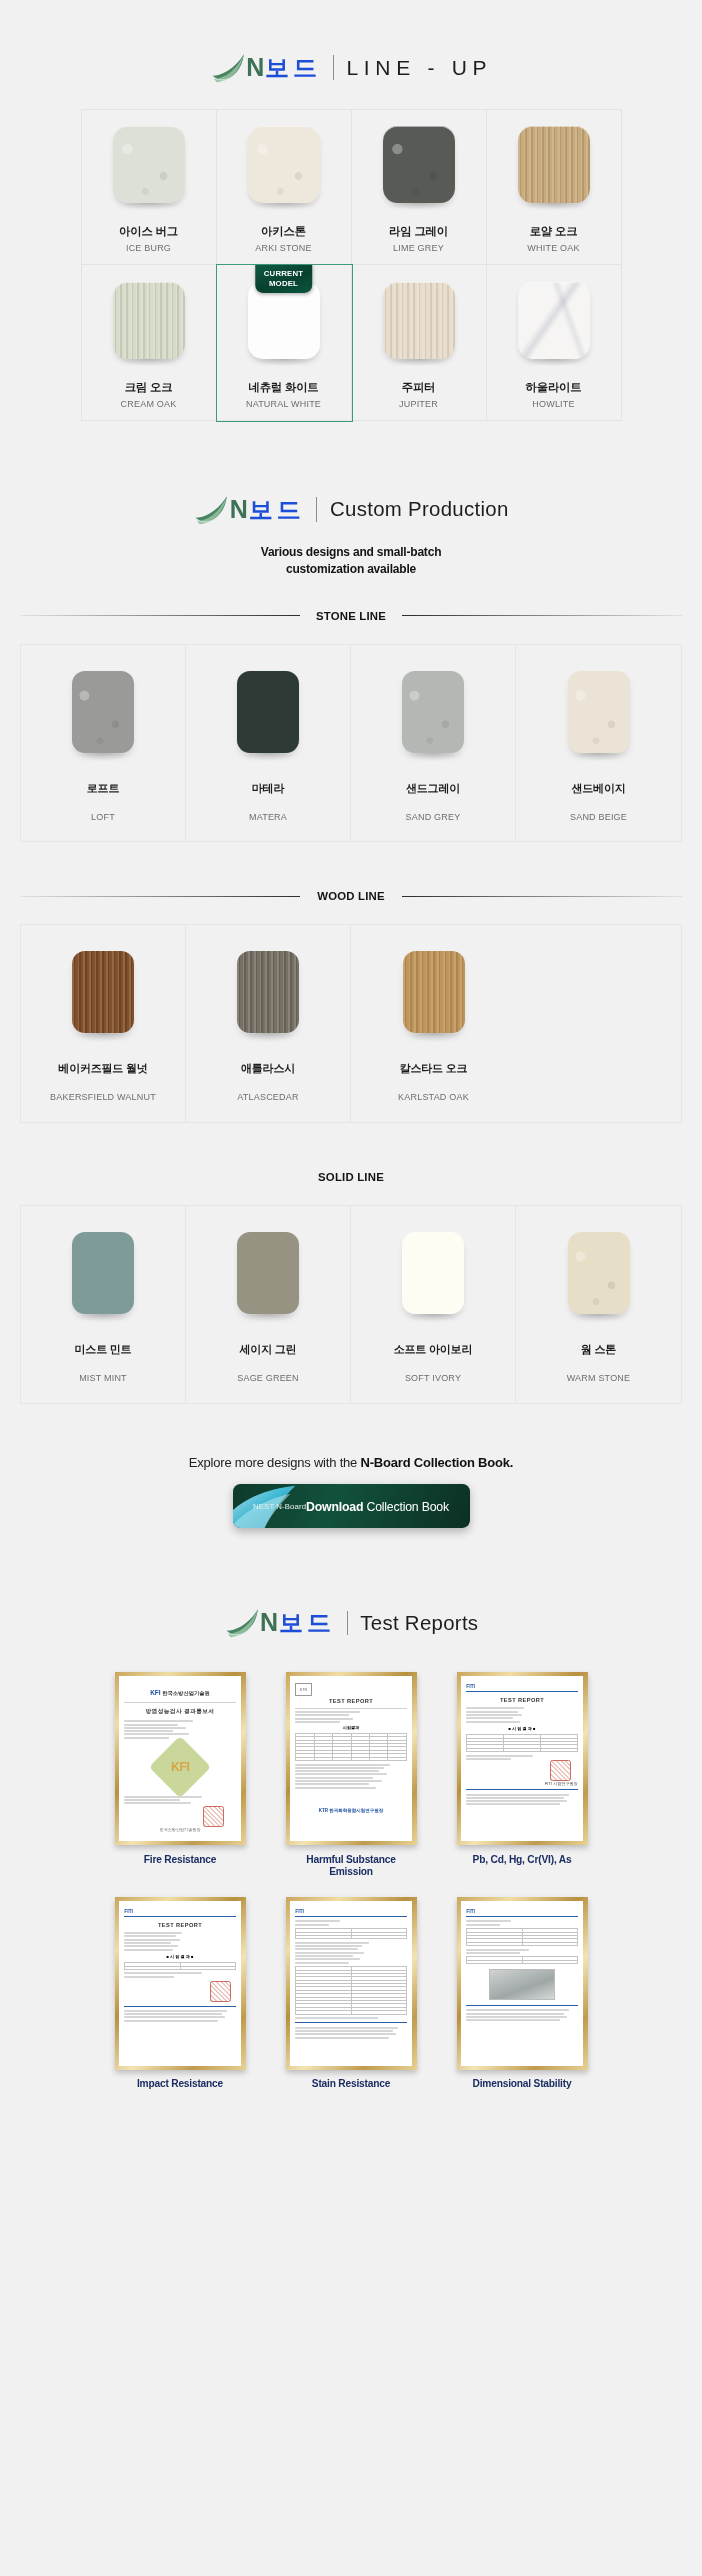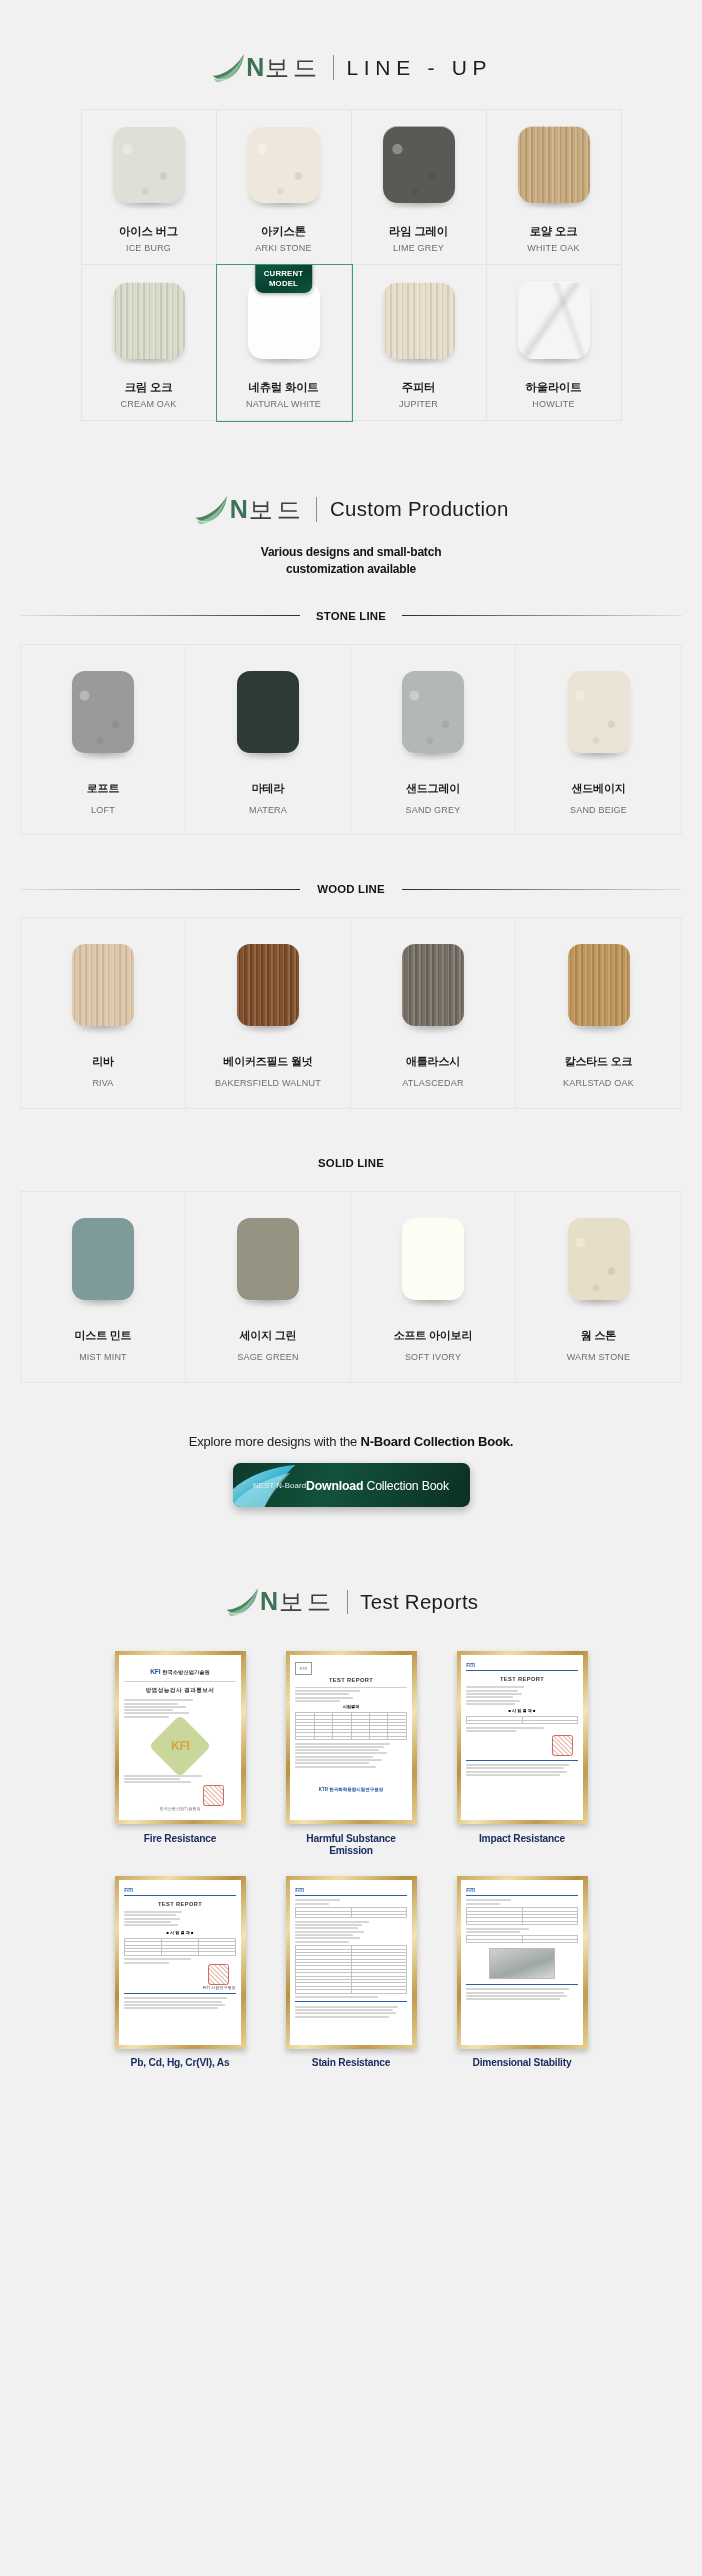--- a/index.html
+++ b/index.html
@@ -8,21 +8,21 @@
     background: #f1f1f1;
     font-family: "Liberation Sans", sans-serif;
     -webkit-font-smoothing: antialiased;
   }
   .page { width: 702px; min-height: 2576px; position: relative; background: #f1f1f1; overflow: hidden; }
 
   
   .brand-head { display: flex; align-items: center; justify-content: center; gap: 0px; }
   .leaf { width: 38px; height: 33px; position: relative; flex: none; margin-right: -1.6px; }
   .brand-n { font-size: 25px; font-weight: 700; color: #3d7256; letter-spacing: 0.8px; line-height: 1; }
-  .brand-ko { font-size: 24px; font-weight: 400; color: #404040; letter-spacing: 4.1px; line-height: 1; }
+  .brand-ko { font-size: 24px; font-weight: 700; color: #1d4ed8; letter-spacing: 4.1px; line-height: 1; }
   .sep-bar { width: 0.8px; height: 24.5px; background: #8e8e8e; margin: 0 13px 0 11.4px; }
   .head-right { font-size: 21px; color: #1d1d1d; font-weight: 400; letter-spacing: 5.7px; line-height: 1; }
   .head-right.norm { letter-spacing: 0.3px; font-size: 20.4px; }
 
   
   .lineup-wrap { width: 541px; margin: 0 auto; }
   .lineup-grid { display: grid; grid-template-columns: repeat(4, 1fr); border-top: 0.8px solid #e3e3e3; border-left: 0.8px solid #e3e3e3; }
   .cell {
     border-right: 0.8px solid #e3e3e3; border-bottom: 0.8px solid #e3e3e3;
     padding: 16.3px 4.9px 11.4px; display: flex; flex-direction: column; align-items: center;
@@ -58,21 +58,21 @@
   .linehead .ln.r { right: 0; background: linear-gradient(to left, #e2e2e2, #2c2c2c); }
   .linehead span { position: relative; display: inline-block; background: #f1f1f1; padding: 0 11.4px; font-size: 11.4px; font-weight: 700; color: #141414; letter-spacing: 0.2px; text-align: right; }
 
   .cp-wrap { width: 662px; margin: 0 auto; }
   .cp-grid { display: grid; grid-template-columns: repeat(4, 1fr); border: 0.8px solid #e6e6e6; }
   .cp-cell { border-right: 0.8px solid #e6e6e6; padding: 26px 4.9px 19.6px; display: flex; flex-direction: column; align-items: center; }
   .cp-cell:last-child { border-right: none; }
   .cp-swatch { width: 62px; height: 82px; border-radius: 13px; box-shadow: 0 4.9px 8.2px -4.1px rgba(0,0,0,0.26); position: relative; }
   .cp-swatch::after { content: ""; position: absolute; left: 6%; right: 6%; bottom: -8.2px; height: 8.2px; border-radius: 50%; background: radial-gradient(ellipse at 50% 0%, rgba(0,0,0,0.13), rgba(0,0,0,0) 72%); }
   .cp-ko { margin-top: 28px; font-size: 11px; font-weight: 700; color: #1c1c1c; letter-spacing: -0.2px; text-align: center; }
-  .cp-en { margin-top: 9px; font-size: 9px; color: #6d6d6d; letter-spacing: 0.2px; text-align: center; }
+  .cp-en { margin-top: 16px; font-size: 9px; color: #6d6d6d; letter-spacing: 0.2px; text-align: center; }
 
   
   .cta-text { text-align: center; font-size: 13px; color: #222; letter-spacing: -0.2px; }
   .cta-text b { font-weight: 700; color: #111; }
   .cta-btn {
     width: 237px; height: 44px; margin: 14.7px auto 0; border-radius: 7.4px; position: relative; overflow: hidden;
     background: linear-gradient(115deg, #0d3a2c 0%, #12523c 42%, #0c2f23 100%);
     box-shadow: 0 3.3px 8.2px rgba(0,0,0,0.25); display: flex; flex-direction: row;
     align-items: center; justify-content: center; cursor: pointer;
   }
@@ -227,25 +227,20 @@
 
   <div style="margin-top:46px;">
     <div class="linehead">
       <i class="ln l"></i>
       <i class="ln r"></i>
       <span>WOOD LINE</span>
     </div>
     <div class="cp-wrap" style="margin-top:21px;">
       <div class="cp-grid" id="wood-grid">
           <div class="cp-cell">
-            <div class="cp-swatch" style="background-color:#dcc3a4; background-image:repeating-linear-gradient(90deg, rgba(255,255,255,.18) 0 1.6px, rgba(0,0,0,.08) 1.6px 3.3px, rgba(255,255,255,.05) 3.3px 5.7px);"></div>
-            <div class="cp-ko">리바</div>
-            <div class="cp-en">RIVA</div>
-          </div>
-          <div class="cp-cell">
             <div class="cp-swatch" style="background-color:#7a4722; background-image:repeating-linear-gradient(90deg, rgba(255,255,255,.18) 0 1.6px, rgba(0,0,0,.08) 1.6px 3.3px, rgba(255,255,255,.05) 3.3px 5.7px);"></div>
             <div class="cp-ko">베이커즈필드 월넛</div>
             <div class="cp-en">BAKERSFIELD WALNUT</div>
           </div>
           <div class="cp-cell">
             <div class="cp-swatch" style="background-color:#6e675c; background-image:repeating-linear-gradient(90deg, rgba(255,255,255,.18) 0 1.6px, rgba(0,0,0,.08) 1.6px 3.3px, rgba(255,255,255,.05) 3.3px 5.7px);"></div>
             <div class="cp-ko">애틀라스시</div>
             <div class="cp-en">ATLASCEDAR</div>
           </div>
           <div class="cp-cell">
@@ -515,20 +510,104 @@
               </div>
               <div class="m-row">
                 <div class="m-cellbar" style="width:50%"></div>
               </div>
               <div class="m-row">
                 <div class="m-cellbar" style="width:42%"></div>
               </div>
               <div class="m-row">
                 <div class="m-cellbar" style="width:48%"></div>
               </div>
+            </div>
+            <div style="font-size:4.1px;text-align:center;font-weight:700;margin:3.3px 0">■ 시 험 결 과 ■</div>
+            <table class="m-tbl">
+              <tbody>
+                <tr>
+                  <td></td>
+                  <td></td>
+                  <td></td>
+                </tr>
+                <tr>
+                  <td></td>
+                  <td></td>
+                  <td></td>
+                </tr>
+                <tr>
+                  <td></td>
+                  <td></td>
+                  <td></td>
+                </tr>
+                <tr>
+                  <td></td>
+                  <td></td>
+                  <td></td>
+                </tr>
+                <tr>
+                  <td></td>
+                  <td></td>
+                  <td></td>
+                </tr>
+              </tbody>
+            </table>
+            <div class="m-rows">
+              <div class="m-row">
+                <div class="m-cellbar" style="width:60%"></div>
+              </div>
+              <div class="m-row">
+                <div class="m-cellbar" style="width:40%"></div>
+              </div>
+            </div>
+            <div style="position:relative;height:21px">
+              <div class="m-stamp" style="right:6.5px;top:0;background:repeating-linear-gradient(45deg,#e7b3ac 0 1.6px,#fff 1.6px 3.3px)"></div>
+            </div>
+            <div style="font-size:4.1px;text-align:right;color:#444">FITI 시험연구원장</div>
+            <div class="m-blue" style="margin-top:3.3px"></div>
+            <div class="m-rows">
+              <div class="m-row">
+                <div class="m-cellbar" style="width:92%"></div>
+              </div>
+              <div class="m-row">
+                <div class="m-cellbar" style="width:88%"></div>
+              </div>
+              <div class="m-row">
+                <div class="m-cellbar" style="width:90%"></div>
+              </div>
+              <div class="m-row">
+                <div class="m-cellbar" style="width:84%"></div>
+              </div>
+            </div>
+          </div>
+        </div>
+        <div class="rep-label" style="white-space:pre-line">Pb, Cd, Hg, Cr(VI), As</div>
+      </div>
+      <div class="report">
+        <div class="frame">
+          <div class="doc">
+            <div class="m-hdr">FITI</div>
+            <div class="m-blue"></div>
+            <div class="m-title">TEST REPORT</div>
+            <div class="m-rows">
+              <div class="m-row">
+                <div class="m-cellbar" style="width:52%"></div>
+              </div>
+              <div class="m-row">
+                <div class="m-cellbar" style="width:46%"></div>
+              </div>
+              <div class="m-row">
+                <div class="m-cellbar" style="width:50%"></div>
+              </div>
+              <div class="m-row">
+                <div class="m-cellbar" style="width:42%"></div>
+              </div>
+              <div class="m-row">
+                <div class="m-cellbar" style="width:48%"></div>
+              </div>
               <div class="m-row">
                 <div class="m-cellbar" style="width:44%"></div>
               </div>
             </div>
             <div style="font-size:4.1px;text-align:center;font-weight:700;margin:3.3px 0">■ 시 험 결 과 ■</div>
             <table class="m-tbl">
               <tbody>
                 <tr>
                   <td></td>
                   <td></td>
@@ -567,104 +646,20 @@
             </div>
           </div>
         </div>
         <div class="rep-label" style="white-space:pre-line">Impact Resistance</div>
       </div>
       <div class="report">
         <div class="frame">
           <div class="doc">
             <div class="m-hdr">FITI</div>
             <div class="m-blue"></div>
-            <div class="m-title">TEST REPORT</div>
-            <div class="m-rows">
-              <div class="m-row">
-                <div class="m-cellbar" style="width:52%"></div>
-              </div>
-              <div class="m-row">
-                <div class="m-cellbar" style="width:46%"></div>
-              </div>
-              <div class="m-row">
-                <div class="m-cellbar" style="width:50%"></div>
-              </div>
-              <div class="m-row">
-                <div class="m-cellbar" style="width:42%"></div>
-              </div>
-              <div class="m-row">
-                <div class="m-cellbar" style="width:48%"></div>
-              </div>
-            </div>
-            <div style="font-size:4.1px;text-align:center;font-weight:700;margin:3.3px 0">■ 시 험 결 과 ■</div>
-            <table class="m-tbl">
-              <tbody>
-                <tr>
-                  <td></td>
-                  <td></td>
-                  <td></td>
-                </tr>
-                <tr>
-                  <td></td>
-                  <td></td>
-                  <td></td>
-                </tr>
-                <tr>
-                  <td></td>
-                  <td></td>
-                  <td></td>
-                </tr>
-                <tr>
-                  <td></td>
-                  <td></td>
-                  <td></td>
-                </tr>
-                <tr>
-                  <td></td>
-                  <td></td>
-                  <td></td>
-                </tr>
-              </tbody>
-            </table>
-            <div class="m-rows">
-              <div class="m-row">
-                <div class="m-cellbar" style="width:60%"></div>
-              </div>
-              <div class="m-row">
-                <div class="m-cellbar" style="width:40%"></div>
-              </div>
-            </div>
-            <div style="position:relative;height:21px">
-              <div class="m-stamp" style="right:6.5px;top:0;background:repeating-linear-gradient(45deg,#e7b3ac 0 1.6px,#fff 1.6px 3.3px)"></div>
-            </div>
-            <div style="font-size:4.1px;text-align:right;color:#444">FITI 시험연구원장</div>
-            <div class="m-blue" style="margin-top:3.3px"></div>
-            <div class="m-rows">
-              <div class="m-row">
-                <div class="m-cellbar" style="width:92%"></div>
-              </div>
-              <div class="m-row">
-                <div class="m-cellbar" style="width:88%"></div>
-              </div>
-              <div class="m-row">
-                <div class="m-cellbar" style="width:90%"></div>
-              </div>
-              <div class="m-row">
-                <div class="m-cellbar" style="width:84%"></div>
-              </div>
-            </div>
-          </div>
-        </div>
-        <div class="rep-label" style="white-space:pre-line">Pb, Cd, Hg, Cr(VI), As</div>
-      </div>
-      <div class="report">
-        <div class="frame">
-          <div class="doc">
-            <div class="m-hdr">FITI</div>
-            <div class="m-blue"></div>
             <div class="m-rows">
               <div class="m-row">
                 <div class="m-cellbar" style="width:40%"></div>
               </div>
               <div class="m-row">
                 <div class="m-cellbar" style="width:30%"></div>
               </div>
             </div>
             <table class="m-tbl">
               <tbody>

